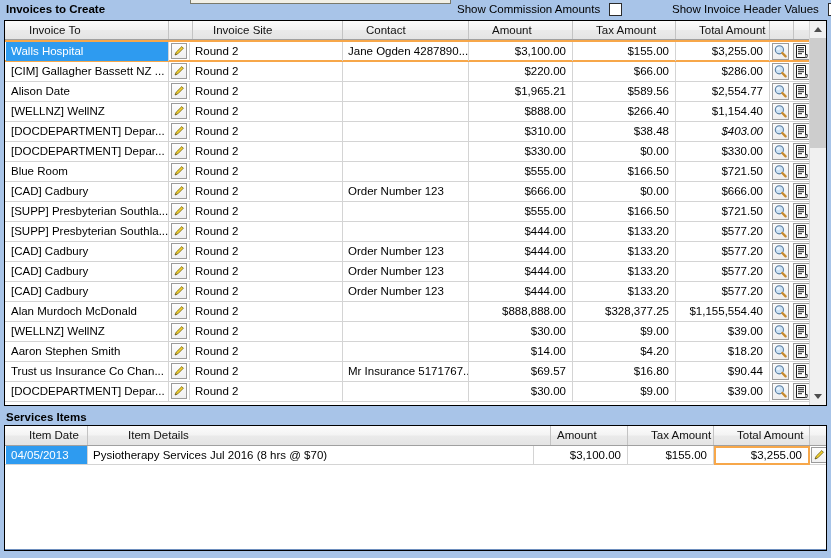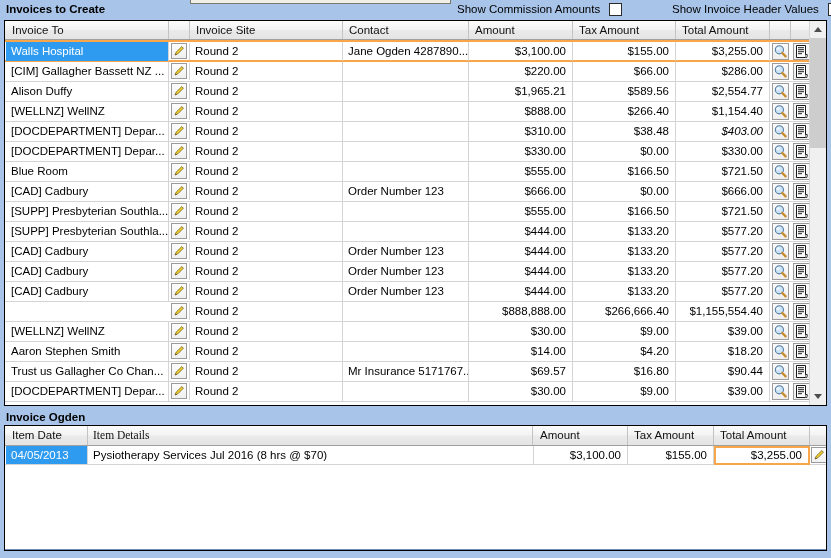--- a/index.html
+++ b/index.html
@@ -78,21 +78,21 @@
     height: 19px;
     background: linear-gradient(to bottom, #fcfcfc 0%, #f3f3f3 48%, #eaeaea 52%, #e4e4e4 100%);
     border-bottom: 1px solid #a0a0a0;
     box-sizing: border-box;
   }
   .hdr-cell {
     position: absolute;
     top: 0; height: 18px; line-height: 18px;
     font-size: 11.5px;
     color: #111;
-    padding-left: 6px;
+    padding-left: 23px;
     box-sizing: border-box;
     border-right: 1px solid #c3c3c3;
     overflow: hidden;
     white-space: nowrap;
   }
 
   .rows-viewport {
     position: absolute;
     left: 0; top: 19px;
     width: 806px; height: 365px;
@@ -320,21 +320,21 @@
           <div class="btn-sq" style="left: 788px;"><span><svg width="15" height="15" viewBox="0 0 15 15">
                 <path d="M2.5 1.5 H11.5 V13.5 H2.5 Z" fill="#fff" stroke="#1a1a1a" stroke-width="1"></path>
                 <path d="M11.5 10.5 H13.2 V12.2 a1.3 1.3 0 0 1 -1.7 1.3" fill="#fff" stroke="#1a1a1a" stroke-width="0.9"></path>
                 <rect x="4" y="3.2" width="6" height="1" fill="#1a1a1a"></rect>
                 <rect x="4" y="5.2" width="6" height="1" fill="#1a1a1a"></rect>
                 <rect x="4" y="7.2" width="6" height="1" fill="#1a1a1a"></rect>
                 <rect x="4" y="9.2" width="4" height="1" fill="#1a1a1a"></rect>
               </svg></span></div>
         </div>
         <div class="grid-row">
-          <div class="cell cell-invoice-to" style="left: 1px; width: 163px;">Alison Duffy</div>
+          <div class="cell cell-invoice-to" style="left: 1px; width: 163px;">Alison Date</div>
           <div class="cell" style="left: 185px; width: 153px;">Round 2</div>
           <div class="cell" style="left: 338px; width: 126px;"></div>
           <div class="cell num" style="left: 464px; width: 104px;">$1,965.21</div>
           <div class="cell num" style="left: 568px; width: 103px;">$589.56</div>
           <div class="cell num" style="left: 671px; width: 94px;">$2,554.77</div>
           <div class="cell-pencil" style="left: 164px; width: 21px;">
             <div class="btn-pencil"><span><svg width="14" height="14" viewBox="0 0 14 14">
                   <path d="M3 11 L4.2 8.2 L9.8 2.6 L11.4 4.2 L5.8 9.8 Z" fill="#f5d22b" stroke="#6b5a12" stroke-width="0.8"></path>
                   <path d="M3 11 L4.2 10.2 L4.8 10.8 Z" fill="#333"></path>
                 </svg></span></div>
@@ -617,24 +617,25 @@
           <div class="btn-sq" style="left: 788px;"><span><svg width="15" height="15" viewBox="0 0 15 15">
                 <path d="M2.5 1.5 H11.5 V13.5 H2.5 Z" fill="#fff" stroke="#1a1a1a" stroke-width="1"></path>
                 <path d="M11.5 10.5 H13.2 V12.2 a1.3 1.3 0 0 1 -1.7 1.3" fill="#fff" stroke="#1a1a1a" stroke-width="0.9"></path>
                 <rect x="4" y="3.2" width="6" height="1" fill="#1a1a1a"></rect>
                 <rect x="4" y="5.2" width="6" height="1" fill="#1a1a1a"></rect>
                 <rect x="4" y="7.2" width="6" height="1" fill="#1a1a1a"></rect>
                 <rect x="4" y="9.2" width="4" height="1" fill="#1a1a1a"></rect>
               </svg></span></div>
         </div>
         <div class="grid-row">
+          <div class="cell cell-invoice-to" style="left: 1px; width: 163px;">Alan Murdoch  McDonald</div>
           <div class="cell" style="left: 185px; width: 153px;">Round 2</div>
           <div class="cell" style="left: 338px; width: 126px;"></div>
           <div class="cell num" style="left: 464px; width: 104px;">$888,888.00</div>
-          <div class="cell num" style="left: 568px; width: 103px;">$266,666.40</div>
+          <div class="cell num" style="left: 568px; width: 103px;">$328,377.25</div>
           <div class="cell num" style="left: 671px; width: 94px;">$1,155,554.40</div>
           <div class="cell-pencil" style="left: 164px; width: 21px;">
             <div class="btn-pencil"><span><svg width="14" height="14" viewBox="0 0 14 14">
                   <path d="M3 11 L4.2 8.2 L9.8 2.6 L11.4 4.2 L5.8 9.8 Z" fill="#f5d22b" stroke="#6b5a12" stroke-width="0.8"></path>
                   <path d="M3 11 L4.2 10.2 L4.8 10.8 Z" fill="#333"></path>
                 </svg></span></div>
           </div>
           <div class="btn-sq" style="left: 767px;"><span><svg width="15" height="15" viewBox="0 0 15 15">
                 <circle cx="6.4" cy="5.8" r="4.1" fill="#cfe4f5" stroke="#5a7fa5" stroke-width="1.1"></circle>
                 <circle cx="5.2" cy="4.6" r="1.7" fill="#eef7ff" opacity="0.85"></circle>
@@ -697,21 +698,21 @@
           <div class="btn-sq" style="left: 788px;"><span><svg width="15" height="15" viewBox="0 0 15 15">
                 <path d="M2.5 1.5 H11.5 V13.5 H2.5 Z" fill="#fff" stroke="#1a1a1a" stroke-width="1"></path>
                 <path d="M11.5 10.5 H13.2 V12.2 a1.3 1.3 0 0 1 -1.7 1.3" fill="#fff" stroke="#1a1a1a" stroke-width="0.9"></path>
                 <rect x="4" y="3.2" width="6" height="1" fill="#1a1a1a"></rect>
                 <rect x="4" y="5.2" width="6" height="1" fill="#1a1a1a"></rect>
                 <rect x="4" y="7.2" width="6" height="1" fill="#1a1a1a"></rect>
                 <rect x="4" y="9.2" width="4" height="1" fill="#1a1a1a"></rect>
               </svg></span></div>
         </div>
         <div class="grid-row">
-          <div class="cell cell-invoice-to" style="left: 1px; width: 163px;">Trust us Gallagher Co Chan...</div>
+          <div class="cell cell-invoice-to" style="left: 1px; width: 163px;">Trust us Insurance Co Chan...</div>
           <div class="cell" style="left: 185px; width: 153px;">Round 2</div>
           <div class="cell" style="left: 338px; width: 126px;">Mr Insurance 5171767...</div>
           <div class="cell num" style="left: 464px; width: 104px;">$69.57</div>
           <div class="cell num" style="left: 568px; width: 103px;">$16.80</div>
           <div class="cell num" style="left: 671px; width: 94px;">$90.44</div>
           <div class="cell-pencil" style="left: 164px; width: 21px;">
             <div class="btn-pencil"><span><svg width="14" height="14" viewBox="0 0 14 14">
                   <path d="M3 11 L4.2 8.2 L9.8 2.6 L11.4 4.2 L5.8 9.8 Z" fill="#f5d22b" stroke="#6b5a12" stroke-width="0.8"></path>
                   <path d="M3 11 L4.2 10.2 L4.8 10.8 Z" fill="#333"></path>
                 </svg></span></div>
@@ -763,26 +764,26 @@
       <div class="vs-btn up">
         <div class="vs-arrow up"></div>
       </div>
       <div class="vs-thumb" id="vs-thumb" style="top: 17px; height: 110px;"></div>
       <div class="vs-btn down">
         <div class="vs-arrow down"></div>
       </div>
     </div>
   </div>
 
-  <div class="panel-title" id="title-invoice-items">Invoice Ogden</div>
+  <div class="panel-title" id="title-invoice-items">Services Items</div>
 
   <div class="items-panel">
     <div class="items-hdr" id="items-header">
         <div class="hdr-cell" style="left: 1px; width: 82px; height: 19px; line-height: 19px;">Item Date</div>
-        <div class="hdr-cell" style="left: 82px; width: 446px; height: 19px; line-height: 19px; font-family: Liberation Serif, serif;">Item Details</div>
+        <div class="hdr-cell" style="left: 100px; width: 446px; height: 19px; line-height: 19px;">Item Details</div>
         <div class="hdr-cell" style="left: 529px; width: 94px; height: 19px; line-height: 19px;">Amount</div>
         <div class="hdr-cell" style="left: 623px; width: 86px; height: 19px; line-height: 19px;">Tax Amount</div>
         <div class="hdr-cell" style="left: 709px; width: 96px; height: 19px; line-height: 19px;">Total Amount</div>
         <div class="hdr-cell" style="left: 805px; width: 17px; height: 19px; line-height: 19px;"></div>
       </div>
     <div id="items-rows">
         <div class="items-row">
           <div class="icell sel" style="left: 1px; width: 82px;">04/05/2013</div>
           <div class="icell" style="left: 83px; width: 446px;">Pysiotherapy Services Jul 2016  (8 hrs @ $70)</div>
           <div class="icell num" style="left: 529px; width: 94px;">$3,100.00</div>

